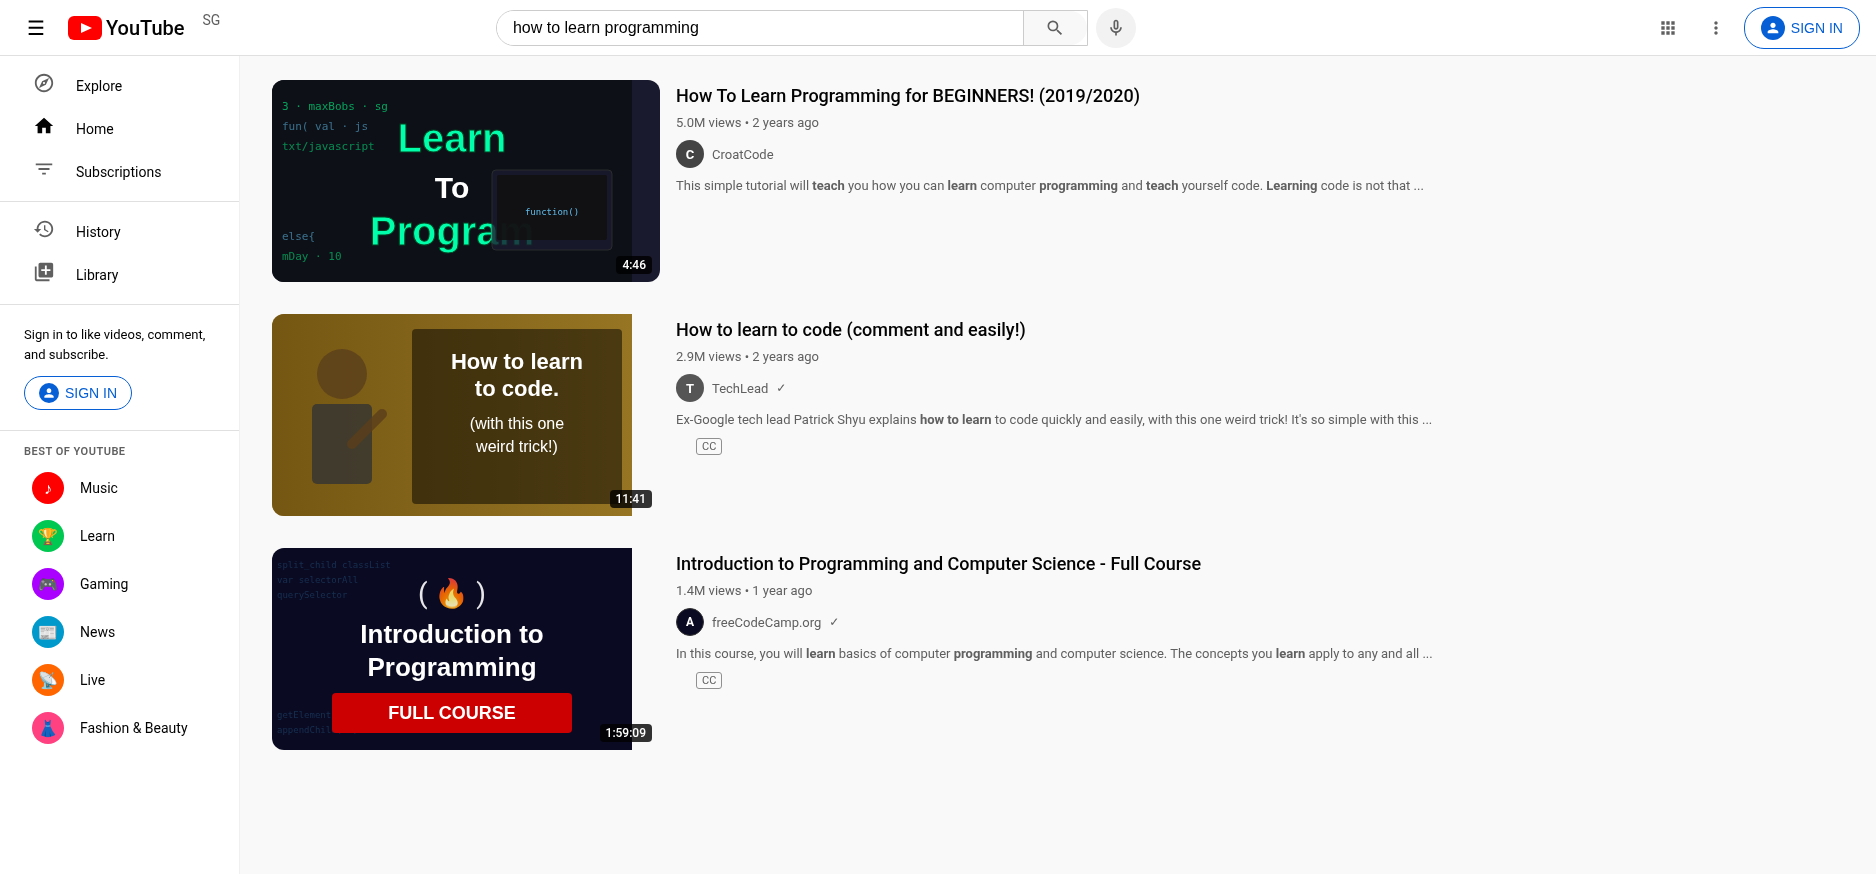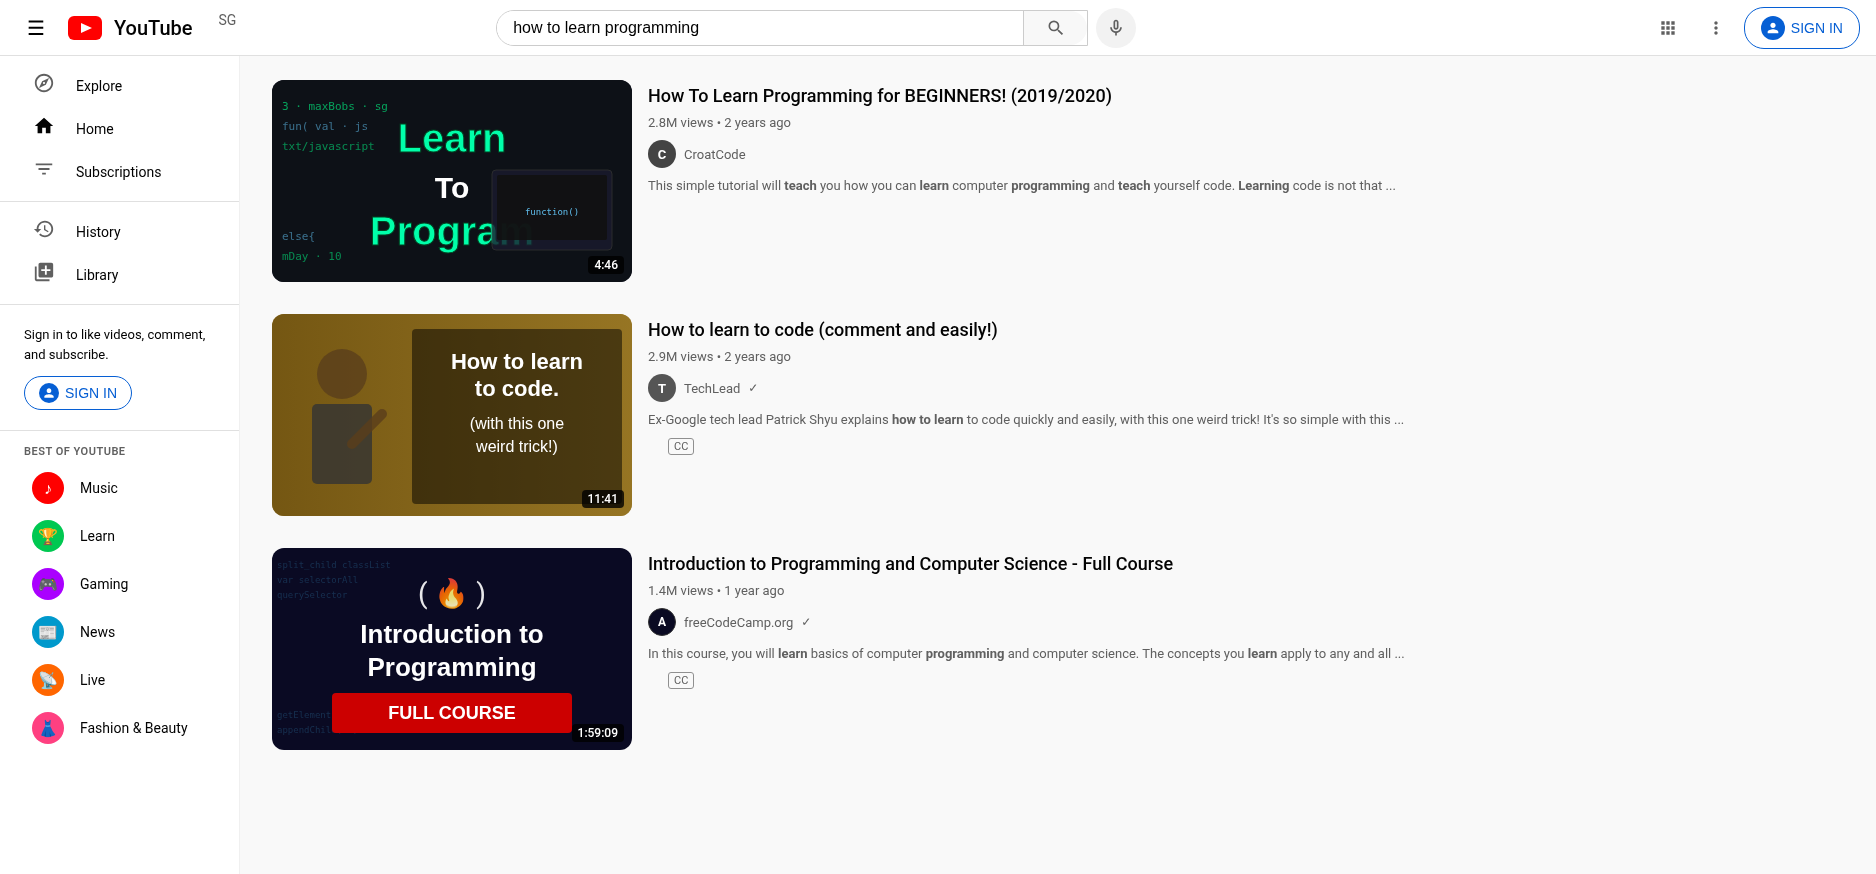--- a/index.html
+++ b/index.html
@@ -6,21 +6,21 @@
     body { font-family: Roboto, Arial, sans-serif; background: #f9f9f9; color: #030303; font-size: 14px; }
 
     
     #header {
       position: fixed; top: 0; left: 0; right: 0; height: 56px;
       background: #fff; display: flex; align-items: center;
       padding: 0 16px; gap: 8px; z-index: 100;
       border-bottom: 1px solid #e0e0e0;
     }
     #header .left { display: flex; align-items: center; gap: 12px; min-width: 220px; }
-    #header .logo { display: flex; align-items: center; gap: 12px; cursor: pointer; }
+    #header .logo { display: flex; align-items: center; gap: 4px; cursor: pointer; }
     #header .logo-icon { width: 34px; height: 24px; position: relative; }
     #header .logo-icon svg { width: 34px; height: 24px; }
     #header .search-area { flex: 1; display: flex; align-items: center; max-width: 640px; margin: 0 auto; }
     #header .search-box { display: flex; flex: 1; border: 1px solid #ccc; border-radius: 40px 0 0 40px; overflow: hidden; }
     #header .search-input { flex: 1; border: none; outline: none; padding: 8px 16px; font-size: 16px; background: #fff; }
     #header .search-btn { width: 64px; background: #f8f8f8; border: none; border-left: 1px solid #ccc; cursor: pointer; display: flex; align-items: center; justify-content: center; border-radius: 0 40px 40px 0; }
     #header .mic-btn { width: 40px; height: 40px; border-radius: 50%; border: none; background: #f2f2f2; cursor: pointer; display: flex; align-items: center; justify-content: center; margin-left: 8px; }
     #header .right { display: flex; align-items: center; gap: 8px; margin-left: auto; }
     #header .icon-btn { width: 40px; height: 40px; border-radius: 50%; border: none; background: transparent; cursor: pointer; display: flex; align-items: center; justify-content: center; font-size: 20px; }
     #header .sign-in-btn { border: 1.5px solid #065fd4; color: #065fd4; background: transparent; border-radius: 20px; padding: 8px 16px; cursor: pointer; font-size: 14px; font-weight: 500; display: flex; align-items: center; gap: 6px; }
@@ -47,21 +47,21 @@
     .sidebar-signin-section .sign-in-link { display: inline-flex; align-items: center; gap: 6px; border: 1.5px solid #065fd4; color: #065fd4; border-radius: 20px; padding: 6px 14px; cursor: pointer; font-size: 14px; font-weight: 500; margin-top: 12px; background: transparent; }
     .sidebar-section-title { padding: 6px 24px; font-size: 11px; font-weight: 600; color: #606060; text-transform: uppercase; letter-spacing: 0.5px; margin-top: 4px; }
     .best-of-item { display: flex; align-items: center; gap: 16px; padding: 8px 24px; cursor: pointer; border-radius: 10px; margin: 0 8px; }
     .best-of-icon { width: 32px; height: 32px; border-radius: 50%; display: flex; align-items: center; justify-content: center; font-size: 16px; color: white; }
 
     
     #main { margin-left: 240px; padding: 24px 32px; flex: 1; }
 
     
     .video-item { display: flex; gap: 16px; margin-bottom: 32px; }
-    .thumb-wrap { position: relative; flex-shrink: 0; width: 360px; height: 202px; border-radius: 12px; overflow: hidden; cursor: pointer; }
+    .thumb-wrap { position: relative; flex-shrink: 0; width: 388px; height: 202px; border-radius: 12px; overflow: hidden; cursor: pointer; }
     .thumb-duration { position: absolute; bottom: 8px; right: 8px; background: rgba(0,0,0,0.8); color: #fff; font-size: 12px; font-weight: 500; padding: 2px 6px; border-radius: 4px; }
     .video-info { flex: 1; padding: 4px 0; }
     .video-title { font-size: 18px; font-weight: 500; margin-bottom: 8px; line-height: 1.3; cursor: pointer; }
     .video-meta { font-size: 13px; color: #606060; margin-bottom: 10px; }
     .channel-row { display: flex; align-items: center; gap: 8px; margin-bottom: 8px; }
     .channel-avatar { width: 28px; height: 28px; border-radius: 50%; background: #333; display: flex; align-items: center; justify-content: center; color: white; font-size: 13px; font-weight: bold; flex-shrink: 0; }
     .channel-name { font-size: 13px; color: #606060; }
     .verified-icon { color: #606060; font-size: 12px; }
     .video-desc { font-size: 13px; color: #606060; line-height: 1.5; }
     .video-desc .highlight { font-weight: bold; }
@@ -235,21 +235,21 @@
 
           <rect x="220" y="90" width="120" height="80" rx="4" fill="#1a1a2e" stroke="#333" stroke-width="1" opacity="0.8"></rect>
           <rect x="225" y="95" width="110" height="65" rx="2" fill="#111" opacity="0.9"></rect>
           <text x="280" y="135" text-anchor="middle" fill="#66ccff" font-size="9" font-family="monospace" opacity="0.9">function()</text>
         </svg>
         <div class="thumb-duration">4:46</div>
       </div>
       <div class="video-info">
         <div class="video-title">How To Learn Programming for BEGINNERS! (2019/2020)</div>
         <div class="video-meta">
-          <span>2.8M views</span>
+          <span>5.0M views</span>
           <span> • </span>
           <span>2 years ago</span>
         </div>
         <div class="channel-row">
           <div class="channel-avatar" style="background:#444;">
             <span>C</span>
           </div>
           <span class="channel-name">CroatCode</span>
         </div>
         <div class="video-desc">

